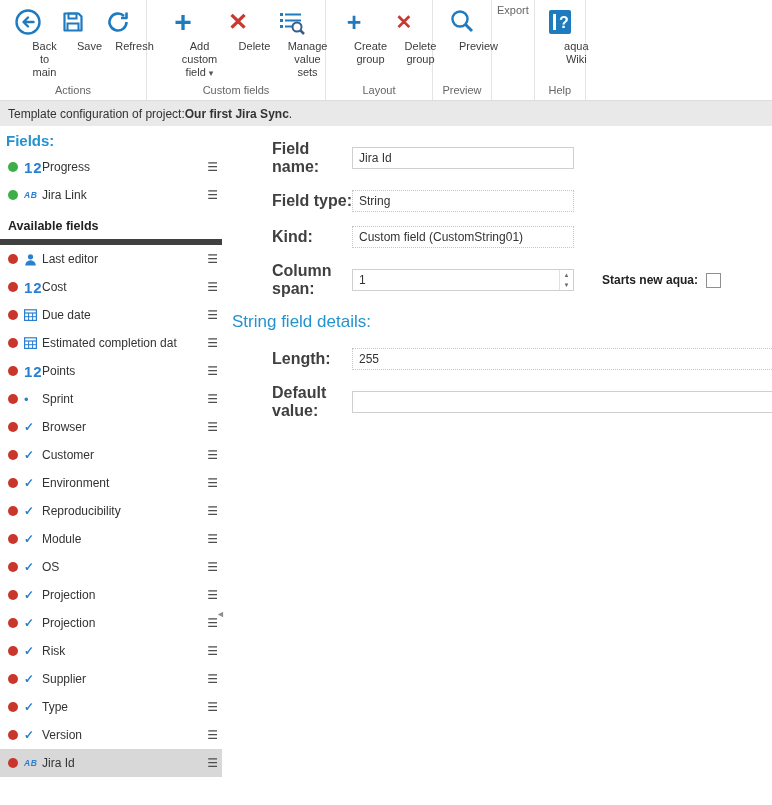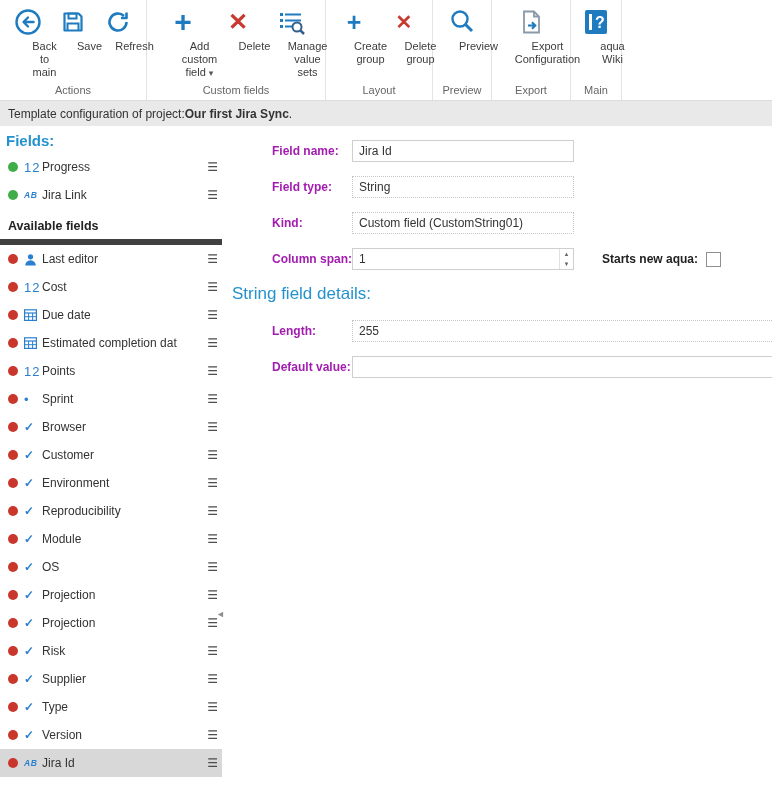--- a/index.html
+++ b/index.html
@@ -37,33 +37,33 @@
   .sidebar{width:222px;flex-shrink:0;overflow:hidden;}
   .stitle{color:#2492ce;font-size:15px;font-weight:bold;padding:6px 0 4px 6px;}
   .ssection{font-size:12.5px;font-weight:bold;color:#222;padding:10px 0 6px 8px;
             border-bottom:6px solid #404040;}
   .srow{height:28px;display:flex;align-items:center;padding:0 4px 0 8px;cursor:default;}
   .srow.selected{background:#d8d8d8;}
   .dot{width:10px;height:10px;border-radius:50%;margin-right:6px;flex-shrink:0;}
   .dot.green{background:#3fae49;}
   .dot.red{background:#c9362c;}
   .ticon{width:18px;flex-shrink:0;color:#2a7fd0;display:flex;align-items:center;}
-  .ticon.num{font-size:13px;font-weight:normal;letter-spacing:1px;}
+  .ticon.num{font-size:15px;font-weight:bold;letter-spacing:1px;}
   .ticon.txt{font-size:8.5px;font-weight:bold;letter-spacing:0.5px;font-style:italic;}
   .ticon.chk{font-size:12px;font-weight:bold;}
   .ticon.spr{font-size:13px;}
   .slabel{font-size:12px;color:#333;white-space:nowrap;overflow:hidden;flex:1;}
   .handle{margin-left:4px;color:#4d4d4d;font-size:12px;cursor:grab;flex-shrink:0;}
 
   .splitter{position:absolute;left:216px;top:483px;font-size:9px;color:#8f8f8f;cursor:pointer;z-index:3;}
 
   
   .main{flex:1;padding:14px 0 0 10px;}
   .frow{display:flex;align-items:center;margin:0 0 14px 0;}
-  .flabel{width:80px;font-weight:bold;font-size:12px;color:#a21caf;flex-shrink:0;padding-left:40px;}
+  .flabel{width:80px;font-weight:bold;font-size:16px;color:#404040;flex-shrink:0;padding-left:40px;}
   .flabel2{font-weight:bold;font-size:12px;color:#222;margin-left:28px;}
   .ipt{height:22px;border:1px solid #cfcfcf;font-family:"Liberation Sans",sans-serif;
        font-size:12px;color:#333;padding:0 6px;box-sizing:border-box;background:#fff;outline:none;}
   .ipt.ro{border-style:dotted;border-color:#c6c6c6;}
   .w-sm{width:222px;}
   .w-lg{width:424px;}
   .spinwrap{position:relative;display:inline-block;}
   .spinwrap .ipt{padding-right:16px;}
   .spin{position:absolute;right:1px;top:1px;bottom:1px;width:13px;display:flex;
         flex-direction:column;border-left:1px solid #e0e0e0;background:#fff;}
@@ -176,49 +176,37 @@
                 <line x1="18.5" y1="17.5" x2="25" y2="24" stroke="#1f7bc0" stroke-width="3"></line>
               </svg>
           </span>
           <span class="rlbl">Preview</span>
         </div>
       </div>
       <div class="rglabel">Preview</div>
     </div>
 
     <div class="rgroup">
-      <div class="rbtns">
-        <div class="rbtn" style="width:72px">
-          <span class="ric">
-            <svg width="30" height="30" viewBox="0 0 30 30">
-                <path d="M8 4.5h10l5 5v16H8z" fill="#fff" stroke="#8a9aa8" stroke-width="1.8"></path>
-                <path d="M18 4.5v5h5" fill="none" stroke="#8a9aa8" stroke-width="1.8"></path>
-                <path d="M12 18.5h7m-3-3.2l3.2 3.2-3.2 3.2" fill="none" stroke="#1f7bc0" stroke-width="2.2"></path>
-              </svg>
-          </span>
-          <span class="rlbl">Export Configuration</span>
-        </div>
-      </div>
       <div class="rglabel">Export</div>
     </div>
 
     <div class="rgroup">
       <div class="rbtns">
         <div class="rbtn" style="width:44px">
           <span class="ric">
             <svg width="30" height="30" viewBox="0 0 30 30">
                 <rect x="4" y="3" width="22" height="24" rx="2" fill="#1f7bc0"></rect>
                 <rect x="8" y="7" width="3" height="16" fill="#fff"></rect>
                 <text x="19" y="21" font-size="16" font-weight="bold" fill="#fff" text-anchor="middle" font-family="Liberation Sans, sans-serif">?</text>
               </svg>
           </span>
           <span class="rlbl">aqua Wiki</span>
         </div>
       </div>
-      <div class="rglabel">Main</div>
+      <div class="rglabel">Help</div>
     </div>
 
   </div>
 
   <div class="infobar">
     <span>Template configuration of project:</span>
     <span class="proj">Our first Jira Sync</span>
     <span>.</span>
   </div>
 

